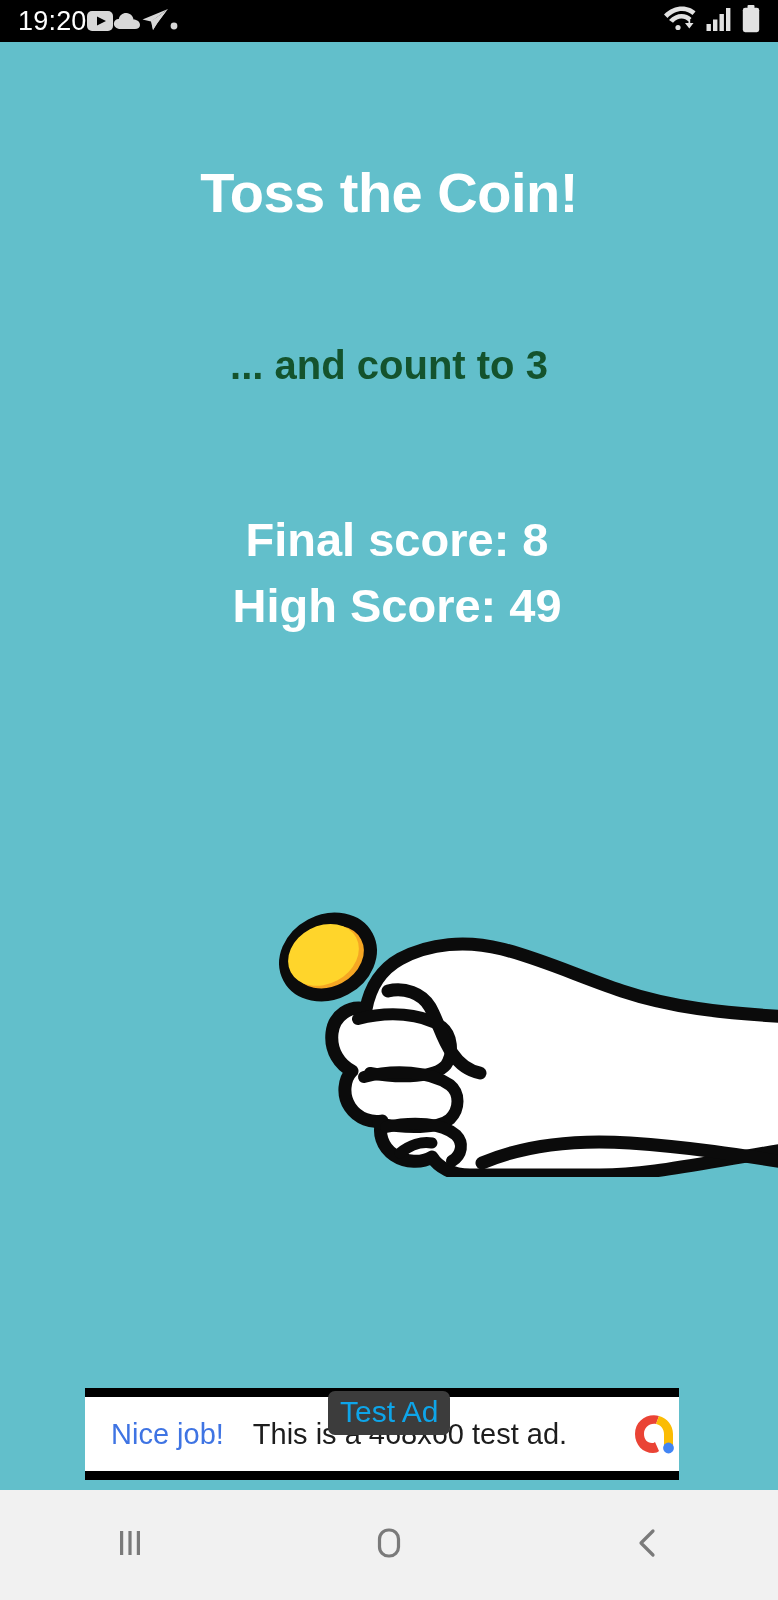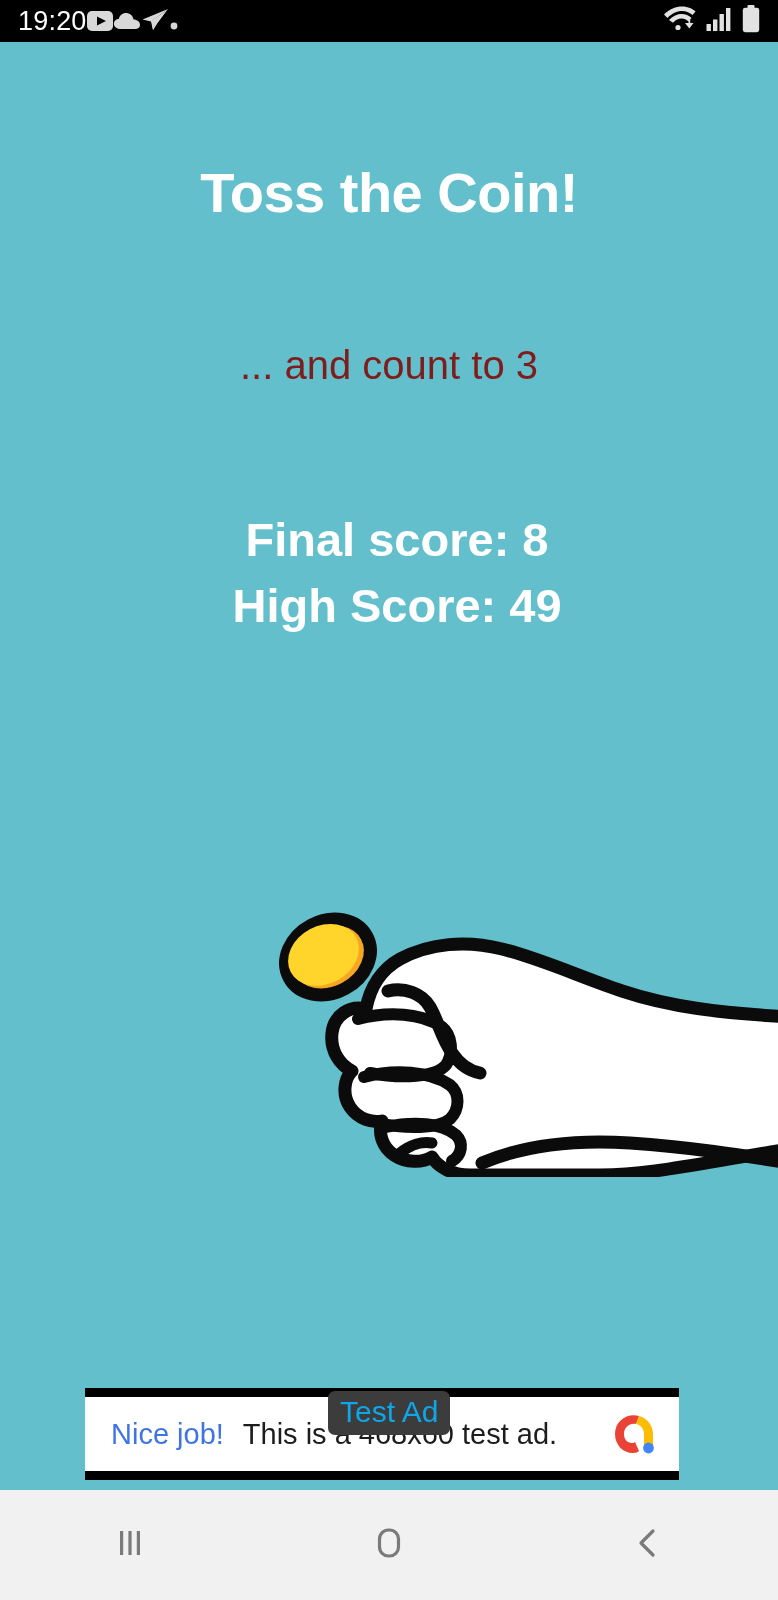--- a/index.html
+++ b/index.html
@@ -71,23 +71,23 @@
     letter-spacing: -0.5px;
     line-height: 1.05;
   }
   .subtitle-block {
     position: absolute;
     left: 0; top: 295px;
     width: 778px;
     text-align: center;
   }
   .subtitle-line {
-    color: #7f1d1d;
+    color: #14532d;
     font-size: 40px;
-    font-weight: normal;
+    font-weight: bold;
     line-height: 1.4;
   }
   .score-block {
     position: absolute;
     left: 0; top: 465px;
     width: 778px;
     text-align: center;
   }
   .score-line {
     color: #ffffff;
@@ -119,20 +119,21 @@
     border-bottom: 9px solid #000000;
     box-sizing: border-box;
     z-index: 20;
   }
   .ad-inner {
     position: relative;
     width: 100%;
     height: 100%;
     display: flex;
     align-items: center;
+    padding-left: 20px;
   }
   .ad-cta {
     position: absolute;
     left: 26px;
     top: 50%;
     transform: translateY(-50%);
     color: #3f74e3;
     font-size: 29px;
     font-weight: 400;
     white-space: nowrap;

